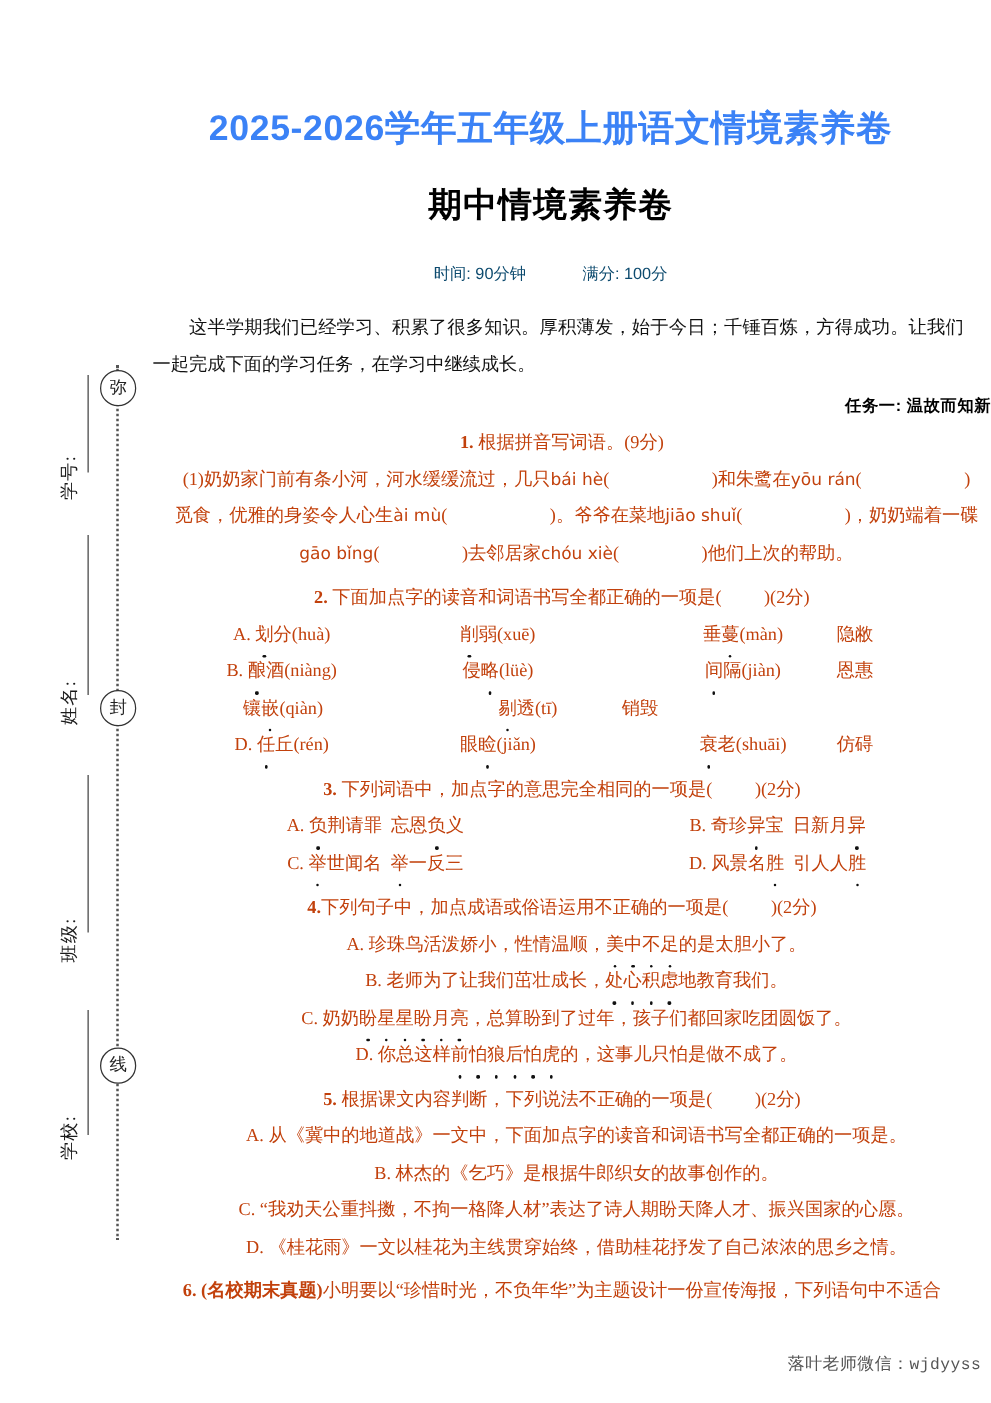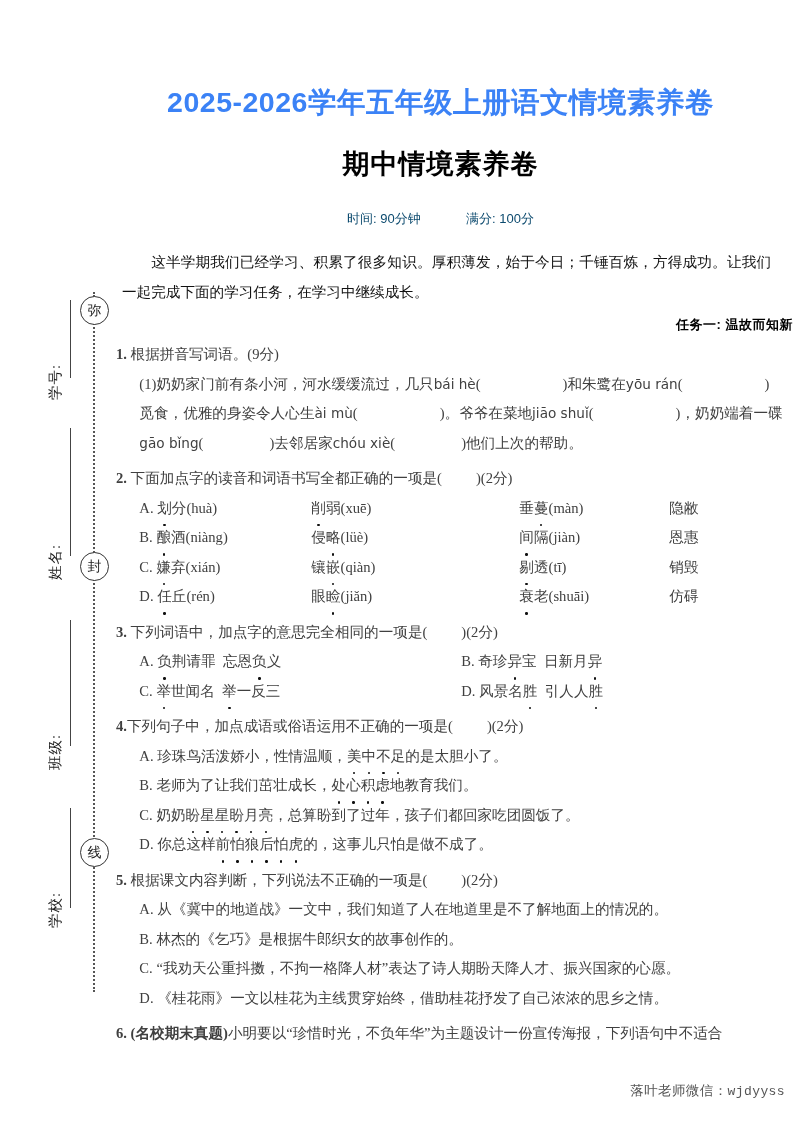--- a/index.html
+++ b/index.html
@@ -128,21 +128,22 @@
     font-size: 13px;
     letter-spacing: 0.5px;
     margin-left: -24px;
     color: #000;
   }
 
   .q {
     margin: 6px 10px 0 4px;
     font-size: 14.6px;
     line-height: 29.5px;
-    color: #404040;
+    color: #c2410c;
+    text-align: center;
   }
   .q-num {
     font-family: "Liberation Serif", "DejaVu Serif", serif;
     font-weight: bold;
   }
   .q-num.bold-label { font-weight: bold; }
   .sub {
     margin-left: 1.6em;
     display: block;
   }
@@ -253,21 +254,20 @@
     </div>
 
     <div class="opt-row">
       <span class="cell w-a"><span>B.</span> <span class="dot">酿</span><span>酒(niàng)</span></span>
       <span class="cell w-b"><span>侵</span><span class="dot">略</span><span>(lüè)</span></span>
       <span class="cell w-c"><span class="dot">间</span><span>隔(jiàn)</span></span>
       <span class="cell">恩惠</span>
     </div>
 
     <div class="opt-row">
-      <span class="cell w-a"><span>C.</span> <span class="dot">嫌</span><span>弃(xián)</span></span>
       <span class="cell w-b"><span>镶</span><span class="dot">嵌</span><span>(qiàn)</span></span>
       <span class="cell w-c"><span class="dot">剔</span><span>透(tī)</span></span>
       <span class="cell">销毁</span>
     </div>
 
     <div class="opt-row">
       <span class="cell w-a"><span>D.</span> <span class="dot">任</span><span>丘(rén)</span></span>
       <span class="cell w-b"><span>眼</span><span class="dot">睑</span><span>(jiǎn)</span></span>
       <span class="cell w-c"><span class="dot">衰</span><span>老(shuāi)</span></span>
       <span class="cell">仿碍</span>
@@ -308,21 +308,21 @@
       <span>D.</span> <span>你总这样</span><span class="dotgroup"><span class="dot">前</span><span class="dot">怕</span><span class="dot">狼</span><span class="dot">后</span><span class="dot">怕</span><span class="dot">虎</span></span><span>的，这事儿只怕是做不成了。</span>
     </div>
   </div>
 
   <div class="q">
     <div>
       <span class="q-num">5.</span>
       <span>根据课文内容判断，下列说法不正确的一项是(</span><span class="fill-xs"></span><span>)(2分)</span>
     </div>
     <div class="opt-line">
-      <span>A.</span> <span>从《冀中的地道战》一文中，我们知道了人在地道里是不了解地面上的情况的。</span>
+      <span>A.</span> <span>从《冀中的地道战》一文中，下面加点字的读音和词语书写全都正确的一项是。</span>
     </div>
     <div class="opt-line">
       <span>B.</span> <span>林杰的《乞巧》是根据牛郎织女的故事创作的。</span>
     </div>
     <div class="opt-line">
       <span>C.</span> <span>“我劝天公重抖擞，不拘一格降人材”表达了诗人期盼天降人才、振兴国家的心愿。</span>
     </div>
     <div class="opt-line">
       <span>D.</span> <span>《桂花雨》一文以桂花为主线贯穿始终，借助桂花抒发了自己浓浓的思乡之情。</span>
     </div>

